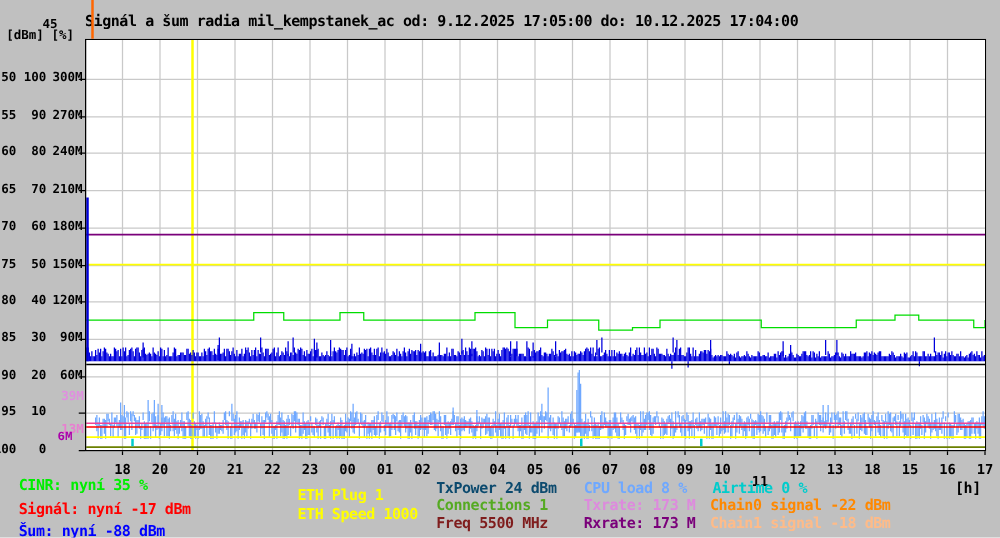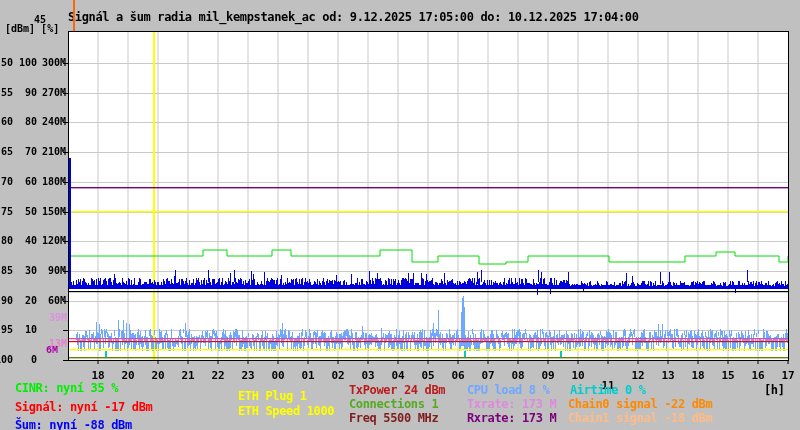--- a/index.html
+++ b/index.html
@@ -1645,21 +1645,21 @@
       <div class="tick" style="left: 63px; top: 301px; width: 5px; height: 1px;"></div>
       <div class="tick" style="left: 63px; top: 330px; width: 5px; height: 1px;"></div>
       <div class="tick" style="left: 63px; top: 360px; width: 5px; height: 1px;"></div>
     </div>
   <div id="legend">
       <div class="t leg" style="left: 15px; top: 382px; color: rgb(0, 238, 0);">CINR: nyní 35 %</div>
       <div class="t leg" style="left: 15px; top: 401px; color: rgb(255, 0, 0);">Signál: nyní -17 dBm</div>
       <div class="t leg" style="left: 15px; top: 419px; color: rgb(0, 0, 255);">Šum: nyní -88 dBm</div>
       <div class="t leg" style="left: 238px; top: 390px; color: rgb(255, 255, 0);">ETH Plug 1</div>
       <div class="t leg" style="left: 238px; top: 405px; color: rgb(255, 255, 0);">ETH Speed 1000</div>
-      <div class="t leg" style="left: 349px; top: 384px; color: #b91c1c;">TxPower 24 dBm</div>
+      <div class="t leg" style="left: 349px; top: 384px; color: #0c4a6e;">TxPower 24 dBm</div>
       <div class="t leg" style="left: 349px; top: 398px; color: rgb(85, 170, 34);">Connections 1</div>
       <div class="t leg" style="left: 349px; top: 412px; color: #7f1d1d;">Freq 5500 MHz</div>
       <div class="t leg" style="left: 467px; top: 384px; color: rgb(111, 168, 255);">CPU load 8 %</div>
       <div class="t leg" style="left: 467px; top: 398px; color: rgb(221, 138, 221); text-align: center;">Txrate: 173 M</div>
       <div class="t leg" style="left: 467px; top: 412px; color: rgb(122, 0, 122);">Rxrate: 173 M</div>
       <div class="t leg" style="left: 570px; top: 384px; color: rgb(0, 204, 204);">Airtime 0 %</div>
       <div class="t leg" style="left: 568px; top: 398px; color: rgb(255, 136, 0);">Chain0 signal -22 dBm</div>
       <div class="t leg" style="left: 568px; top: 412px; color: rgb(255, 187, 136);">Chain1 signal -18 dBm</div>
       <div class="t leg" style="left: 764px; top: 384px; color: rgb(0, 0, 0);">[h]</div>
     </div>

